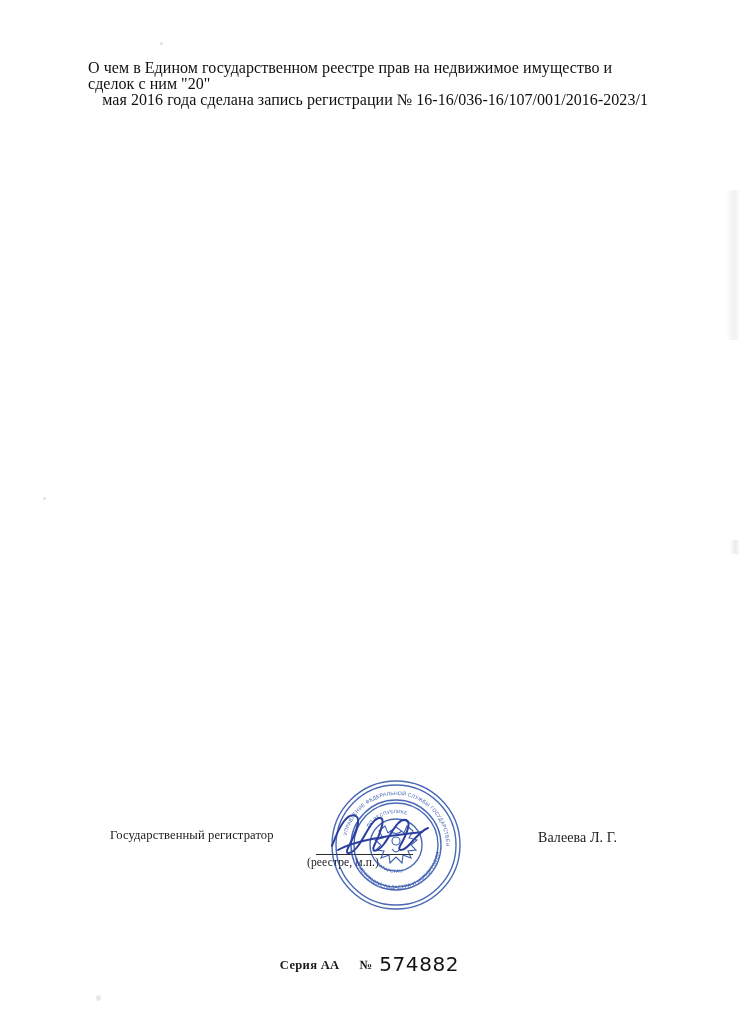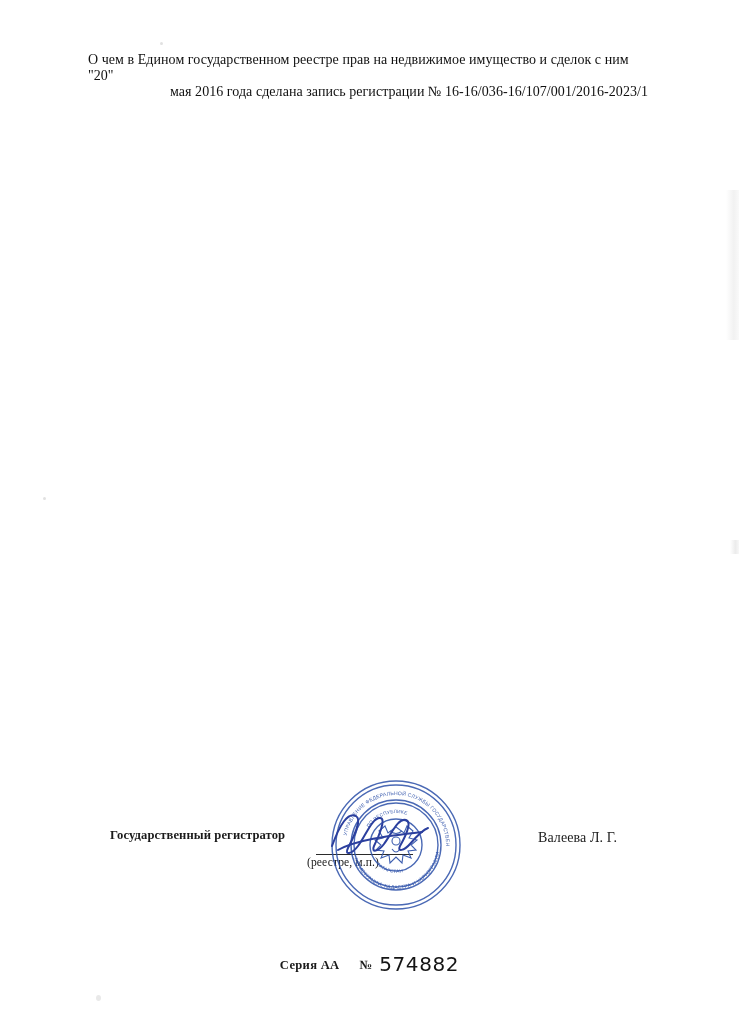--- a/index.html
+++ b/index.html
@@ -26,23 +26,23 @@
     opacity: .55;
   }
   .scan-edge {
     position: absolute;
     background: linear-gradient(90deg, rgba(255,255,255,0) 0%, #d8d8d8 60%, #efefef 100%);
   }
 
   .registration-note {
     position: absolute;
     left: 88px;
-    top: 52px;
+    top: 60px;
     width: 560px;
-    font-size: 14px;
+    font-size: 16px;
     line-height: 16px;
     letter-spacing: .05px;
     text-align: left;
     color: #101010;
   }
   .registration-note .line2 {
     display: block;
     text-align: right;
   }
 
@@ -51,21 +51,21 @@
     left: 0;
     top: 828px;
     width: 739px;
     height: 60px;
   }
   .registrar-title {
     position: absolute;
     left: 110px;
     top: 0px;
     font-size: 12.6px;
-    font-weight: bold;
+    font-weight: normal;
     letter-spacing: .1px;
     white-space: nowrap;
   }
   .registrar-caption {
     position: absolute;
     left: 307px;
     top: 28px;
     font-size: 11.6px;
     letter-spacing: .1px;
     white-space: nowrap;

